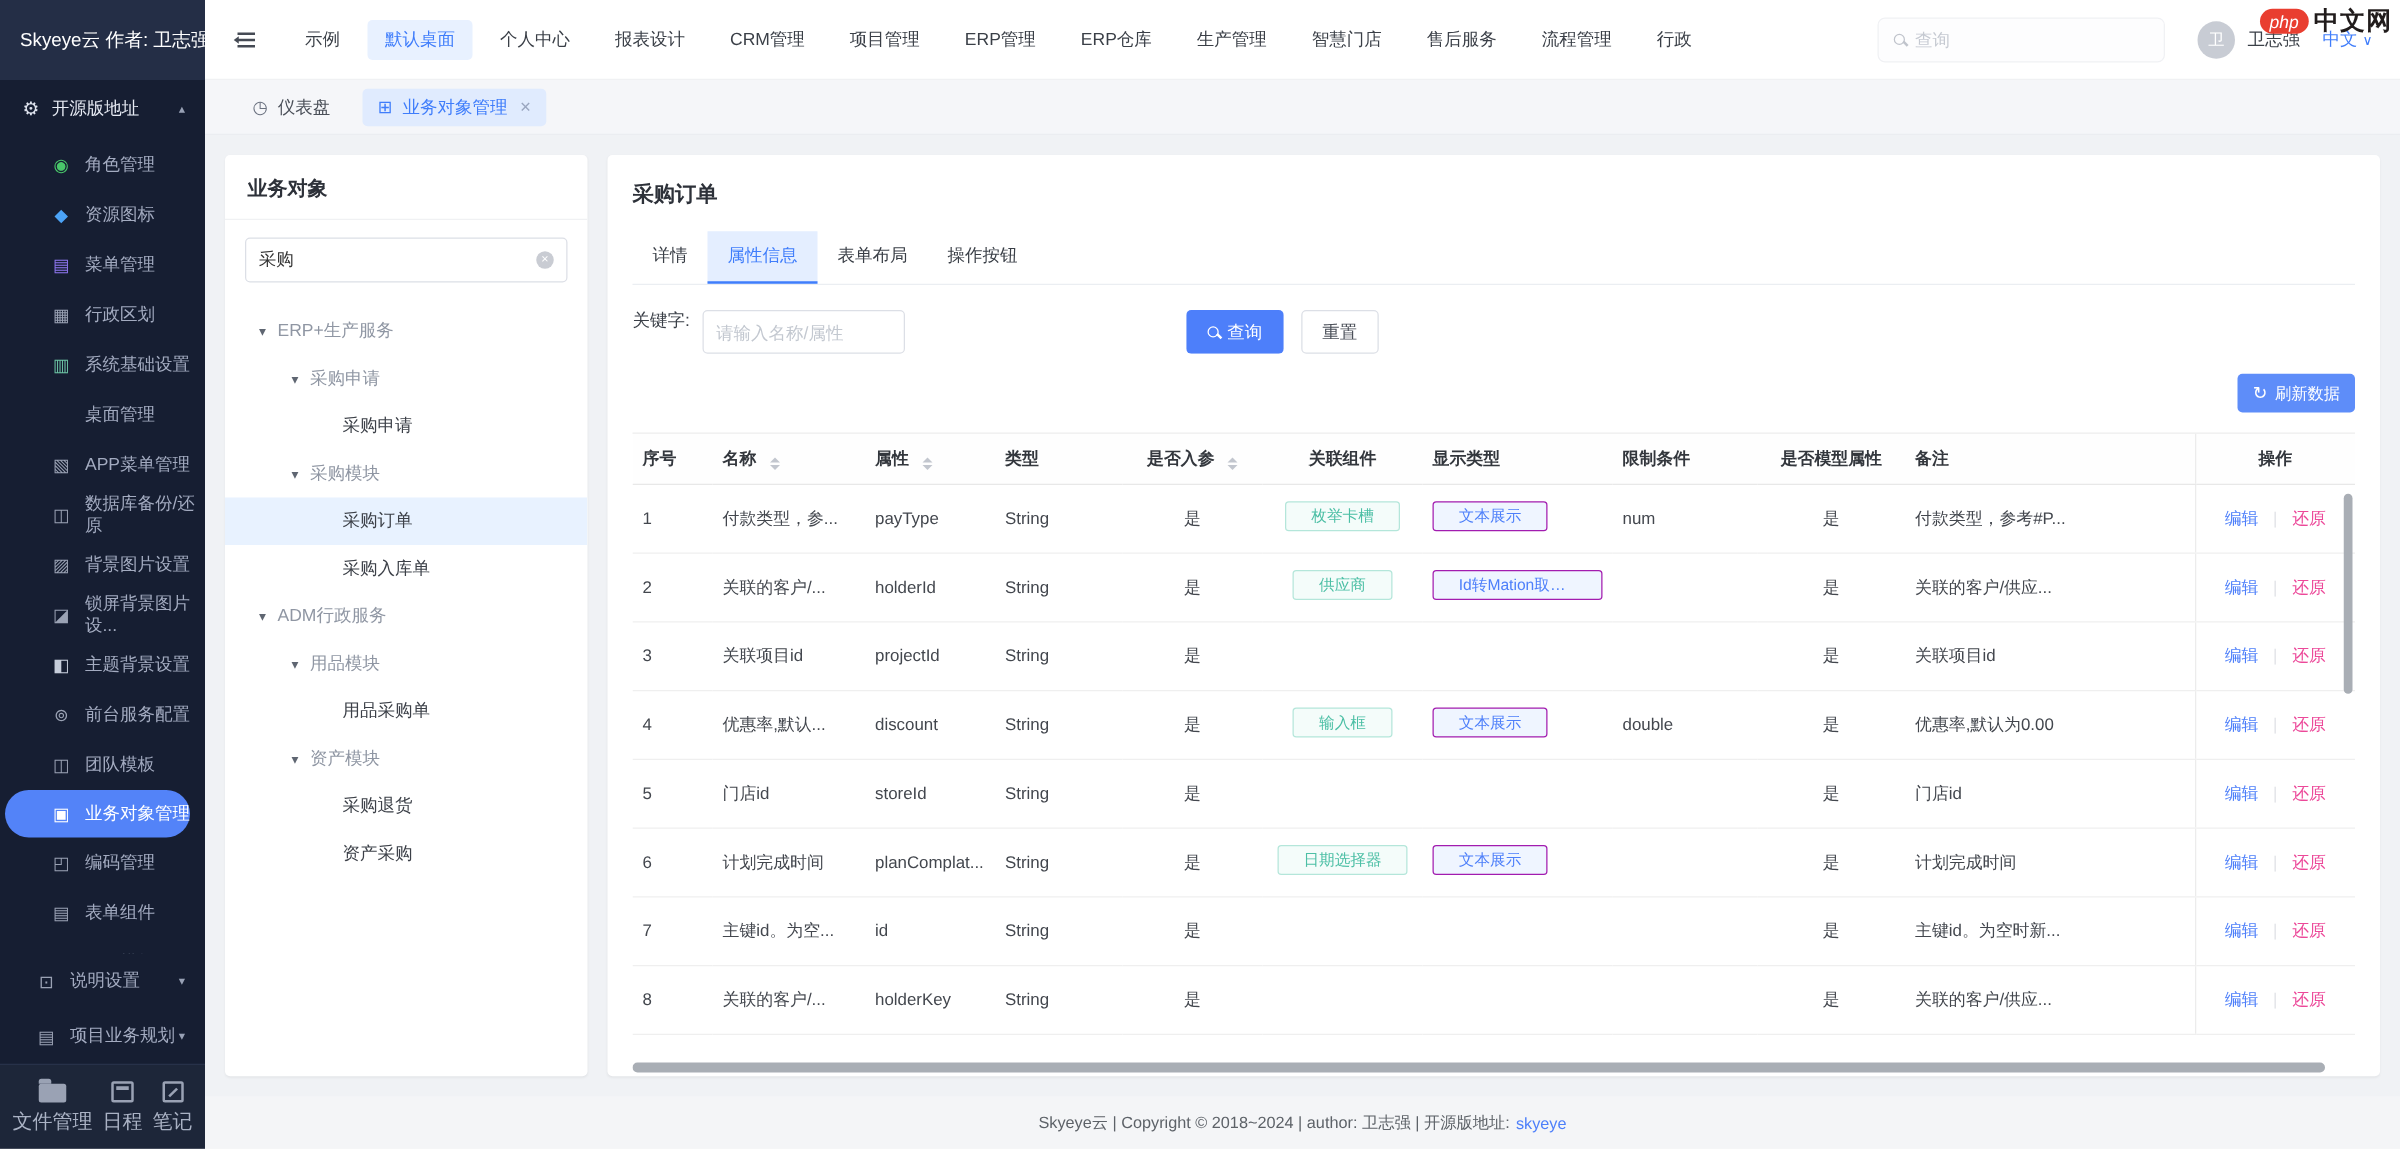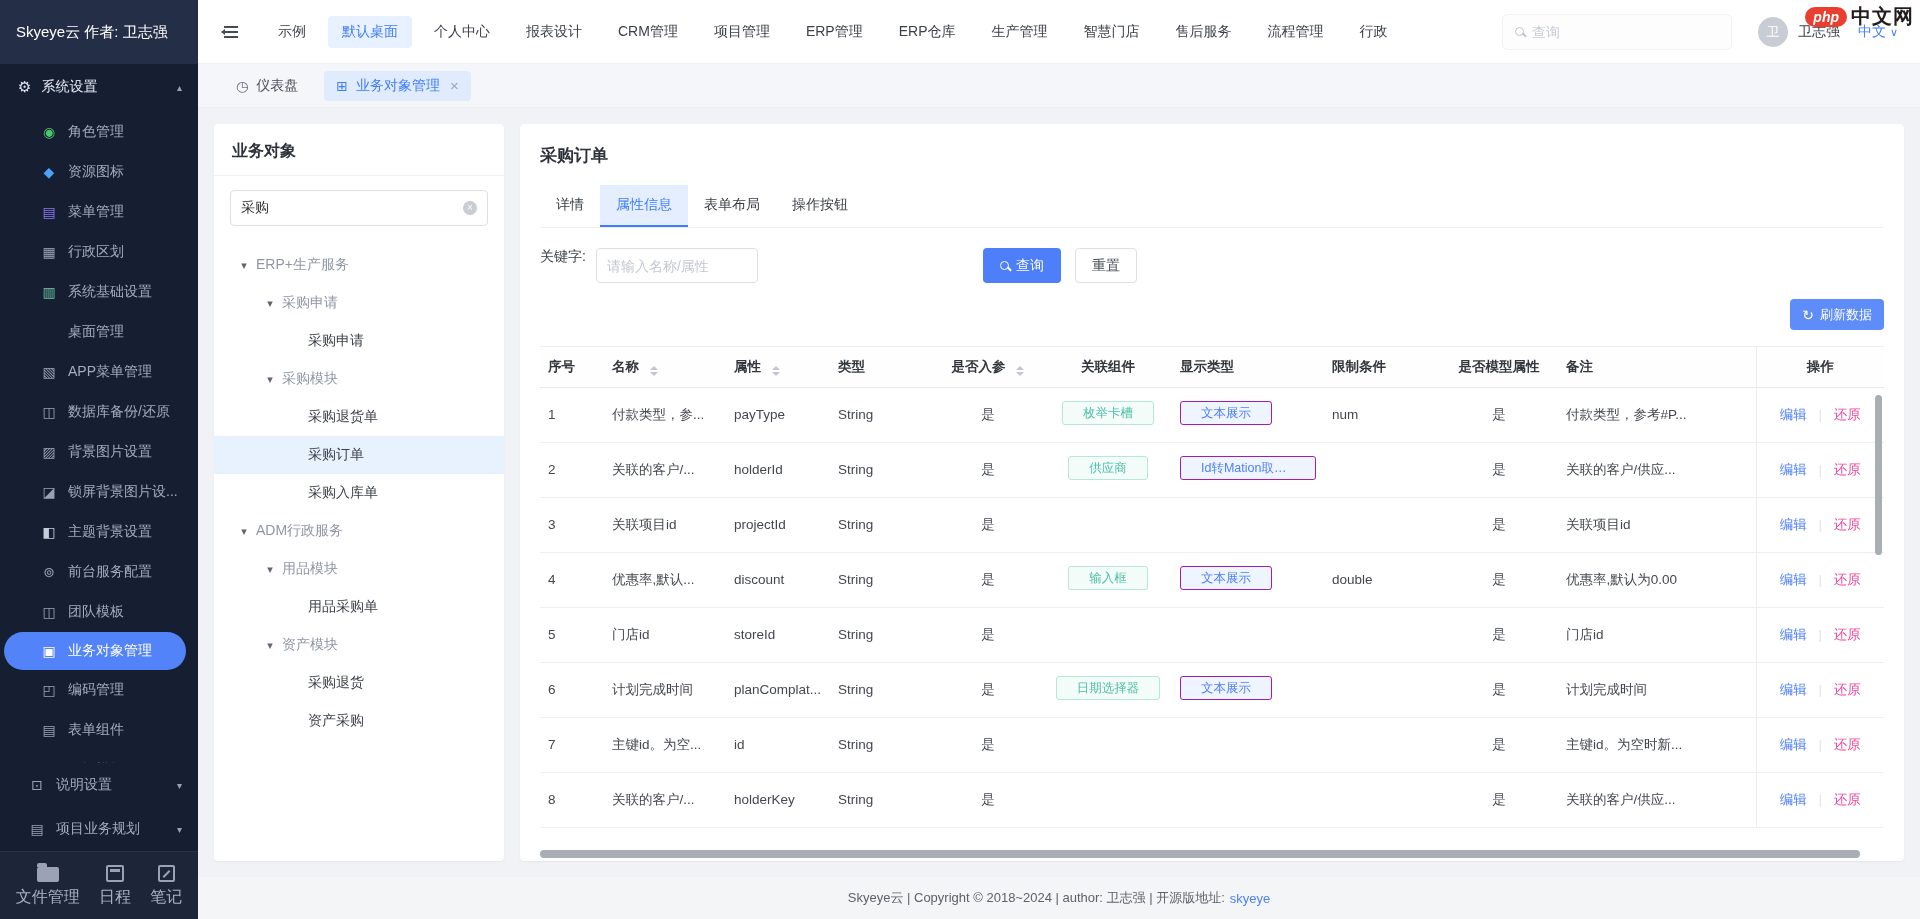--- a/index.html
+++ b/index.html
@@ -1,21 +1,21 @@
 <!DOCTYPE html>
 <html><head>
 <meta charset="utf-8">
 <style>
   * { box-sizing: border-box; margin: 0; padding: 0; }
   html,body { width:1920px; height:919px; overflow:hidden;
     font-family:"Liberation Sans","DejaVu Sans",sans-serif; font-size:14px; color:#42464d; }
   .app { position:relative; width:1920px; height:919px; display:flex; background:#f0f2f5; }
 
   
-  .sidebar { width:198px; height:919px; background:#161e32; display:flex; flex-direction:column; flex-shrink:0; }
+  .sidebar { width:164px; height:919px; background:#161e32; display:flex; flex-direction:column; flex-shrink:0; }
   .brand { height:64px; background:#242e46; color:#fff; font-size:15px; display:flex; align-items:center; padding:0 16px; white-space:nowrap; }
   .sb-group-head { height:46px; display:flex; align-items:center; color:#e7ebf4; padding:0 16px 0 18px; font-size:14px; }
   .sb-group-head .gear { color:#dfe4ef; margin-right:10px; font-size:15px; }
   .sb-group-head .chev { margin-left:auto; color:#98a1b5; font-size:10px; }
   .sb-menu { flex:1; overflow:hidden; padding-top:2px; }
   .sb-item { height:40px; display:flex; align-items:center; color:#a3abc0; font-size:14px; padding-left:40px; cursor:pointer; }
   .sb-item .sb-ico { width:18px; margin-right:10px; font-size:14px; text-align:center; flex-shrink:0; }
   .sb-item.sel { background:#5383f8; color:#fff; margin:0 12px 0 4px; padding-left:36px; border-radius:19px; height:38px; }
   .sb-group2 { height:44px; display:flex; align-items:center; color:#a3abc0; padding:0 16px 0 28px; }
   .sb-group2 .sb-ico { width:18px; margin-right:10px; font-size:14px; color:#9aa2b4; text-align:center; }
@@ -47,21 +47,21 @@
   .nav-search input { border:none; outline:none; background:transparent; font-size:14px; width:100%; color:#333;
     font-family:"Liberation Sans","DejaVu Sans",sans-serif; }
   .nav-search input::placeholder { color:#c6cad2; }
   .nav-user { display:flex; align-items:center; gap:10px; margin-left:26px; }
   .avatar { width:30px; height:30px; border-radius:50%; background:#c8ccd4; color:#fff; display:flex; align-items:center; justify-content:center; font-size:13px; }
   .user-name { color:#3a3f47; }
   .lang { color:#3f7dfb; margin-left:8px; cursor:pointer; white-space:nowrap; }
   .lang .v { font-size:11px; }
 
   .php-badge { position:absolute; top:3px; right:6px; display:flex; align-items:center; gap:4px; z-index:50; }
-  .php-pill { background:#e93e30; color:#fff; font-weight:bold; font-style:italic; font-size:14px; padding:2px 8px; border-radius:11px; }
+  .php-pill { background:#e93e30; color:#fff; font-weight:normal; font-style:italic; font-size:14px; padding:2px 8px; border-radius:11px; }
   .php-cn { font-weight:bold; font-size:20px; color:#211c1c; letter-spacing:1px; }
 
   .tabbar { height:44px; background:#f5f6f9; border-bottom:1px solid #ebedf1; display:flex; align-items:center; padding:0 26px; gap:14px; }
   .tab-chip { display:flex; align-items:center; gap:8px; padding:6px 12px; border-radius:4px; color:#4a4f58; cursor:pointer; }
   .tab-chip .tico { font-size:14px; color:#6b7280; }
   .tab-chip.active { background:#e0ebfe; color:#3f7dfb; }
   .tab-chip.active .tico { color:#3f7dfb; }
   .tab-close { color:#9aa6c0; margin-left:2px; font-size:15px; line-height:1; }
 
   .content { flex:1; display:flex; gap:16px; padding:16px; min-height:0; }
@@ -131,21 +131,21 @@
 </style>
 </head>
 <body>
 
 <div class="app">
 
   <aside class="sidebar">
     <div class="brand">Skyeye云 作者: 卫志强</div>
     <div class="sb-group-head">
       <span class="gear">⚙</span>
-      <span>系统设置</span>
+      <span>开源版地址</span>
       <span class="chev">▴</span>
     </div>
     <div class="sb-menu">
 
         <div class="sb-item">
           <span class="sb-ico" style="color: rgb(73, 199, 106);">◉</span>
           <span>角色管理</span>
         </div>
 
         <div class="sb-item">
@@ -347,24 +347,20 @@
             <div class="tree-node leaf lvl-2">
 
               <span>采购申请</span>
             </div>
 
             <div class="tree-node lvl-1">
               <span class="caret">▾</span>
               <span>采购模块</span>
             </div>
 
-            <div class="tree-node leaf lvl-2">
-
-              <span>采购退货单</span>
-            </div>
 
             <div class="tree-node sel leaf lvl-2">
 
               <span>采购订单</span>
             </div>
 
             <div class="tree-node leaf lvl-2">
 
               <span>采购入库单</span>
             </div>

